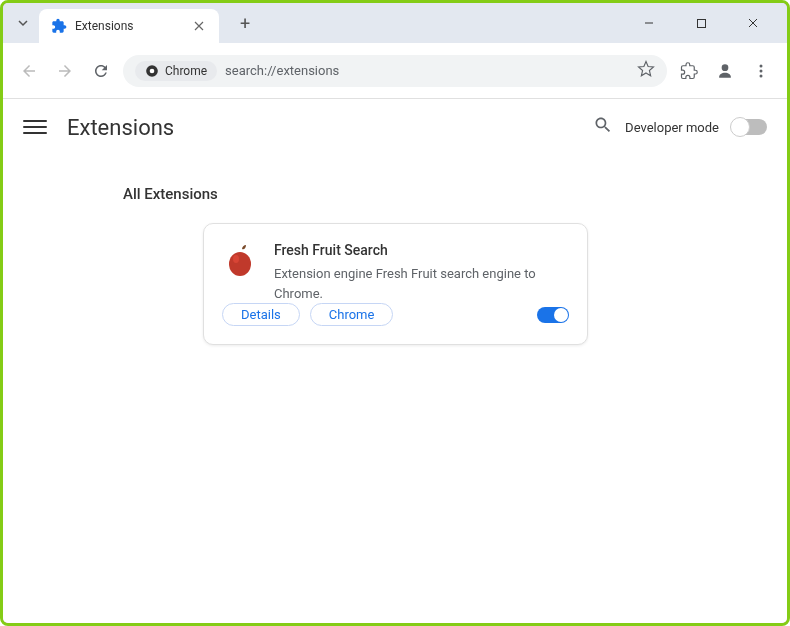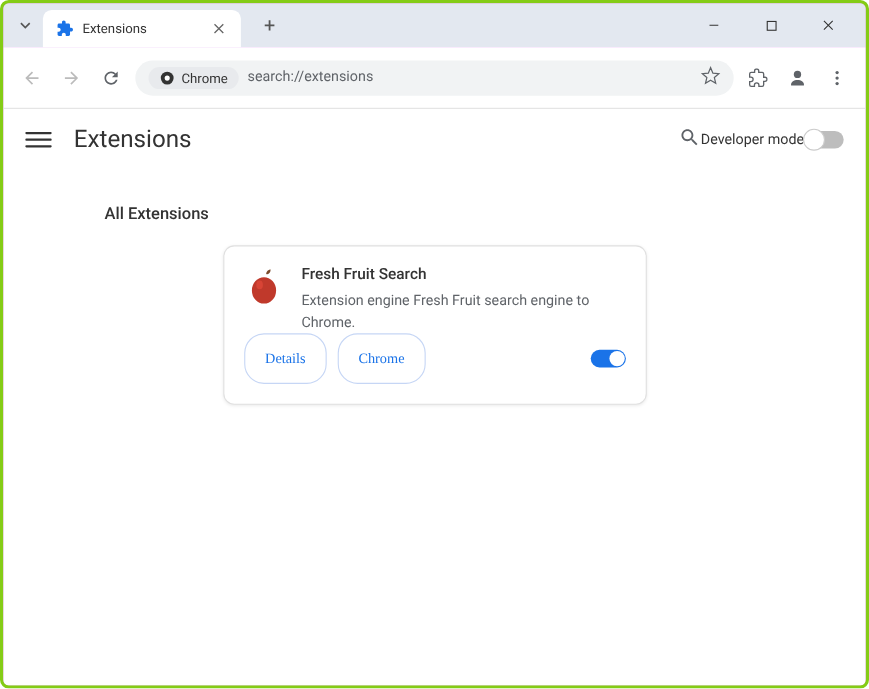--- a/index.html
+++ b/index.html
@@ -25,35 +25,35 @@
 .url-text { font-size: 13px; color: #5f6368; }
 .addr-actions { margin-left: auto; display: flex; gap: 12px; align-items: center; }
 .toolbar-icon { width: 28px; height: 28px; display: flex; align-items: center; justify-content: center; cursor: pointer; color: #5f6368; }
 
 .content { background: #fff; height: calc(100% - 84px); position: relative; }
 
 .page-header { height: 56px; display: flex; align-items: center; padding: 0 20px; gap: 20px; }
 .hamburger { width: 24px; height: 24px; display: flex; flex-direction: column; justify-content: center; gap: 4px; cursor: pointer; }
 .hamburger span { height: 2px; background: #333; border-radius: 1px; }
 .page-title { font-size: 22px; color: #333; font-weight: 400; }
-.header-right { margin-left: auto; display: flex; align-items: center; gap: 0; }
+.header-right { margin-left: auto; display: flex; align-items: center; gap: 12px; }
 .dev-mode-label { font-size: 13px; color: #333; }
 .toggle { width: 36px; height: 16px; background: #bdbdbd; border-radius: 8px; position: relative; cursor: pointer; }
 .toggle::after { content: ''; position: absolute; width: 18px; height: 18px; background: #fff; border: 1px solid #ccc; border-radius: 50%; top: -2px; left: -1px; }
 
-.section-title { font-size: 15px; color: #333; margin: 30px 0 20px 92px; font-weight: 500; }
+.section-title { font-size: 15px; color: #333; margin: 30px 0 20px 120px; font-weight: 500; }
 
 .ext-card { width: 385px; margin-left: 200px; background: #fff; border: 1px solid #e0e0e0; border-radius: 10px; padding: 18px; box-shadow: 0 1px 3px rgba(0,0,0,0.08); }
 .ext-top { display: flex; gap: 16px; }
 .ext-icon { width: 36px; height: 36px; flex-shrink: 0; }
 .ext-info { flex: 1; }
 .ext-name { font-size: 14px; color: #333; font-weight: 500; margin-bottom: 6px; }
 .ext-desc { font-size: 13px; color: #5f6368; line-height: 1.5; }
 .ext-bottom { display: flex; align-items: center; gap: 10px; }
-.pill-btn { padding: 14px 18px; border: 1px solid #c6d6f5; background: #fff; color: #1a73e8; border-radius: 18px; font-size: 13px; cursor: pointer; font-family: Liberation Serif, serif; }
+.pill-btn { padding: 3px 18px; border: 1px solid #c6d6f5; background: #fff; color: #1a73e8; border-radius: 18px; font-size: 13px; cursor: pointer; }
 .ext-toggle { margin-left: auto; width: 32px; height: 16px; background: #1a73e8; border-radius: 8px; position: relative; cursor: pointer; }
 .ext-toggle::after { content: ''; position: absolute; width: 14px; height: 14px; background: #fff; border-radius: 50%; top: 1px; right: 1px; }
 </style>
 </head>
 <body>
 
 <div class="window-frame">
   <div class="title-bar">
     <div class="tab-dropdown">
       <svg width="12" height="12" viewBox="0 0 12 12">

